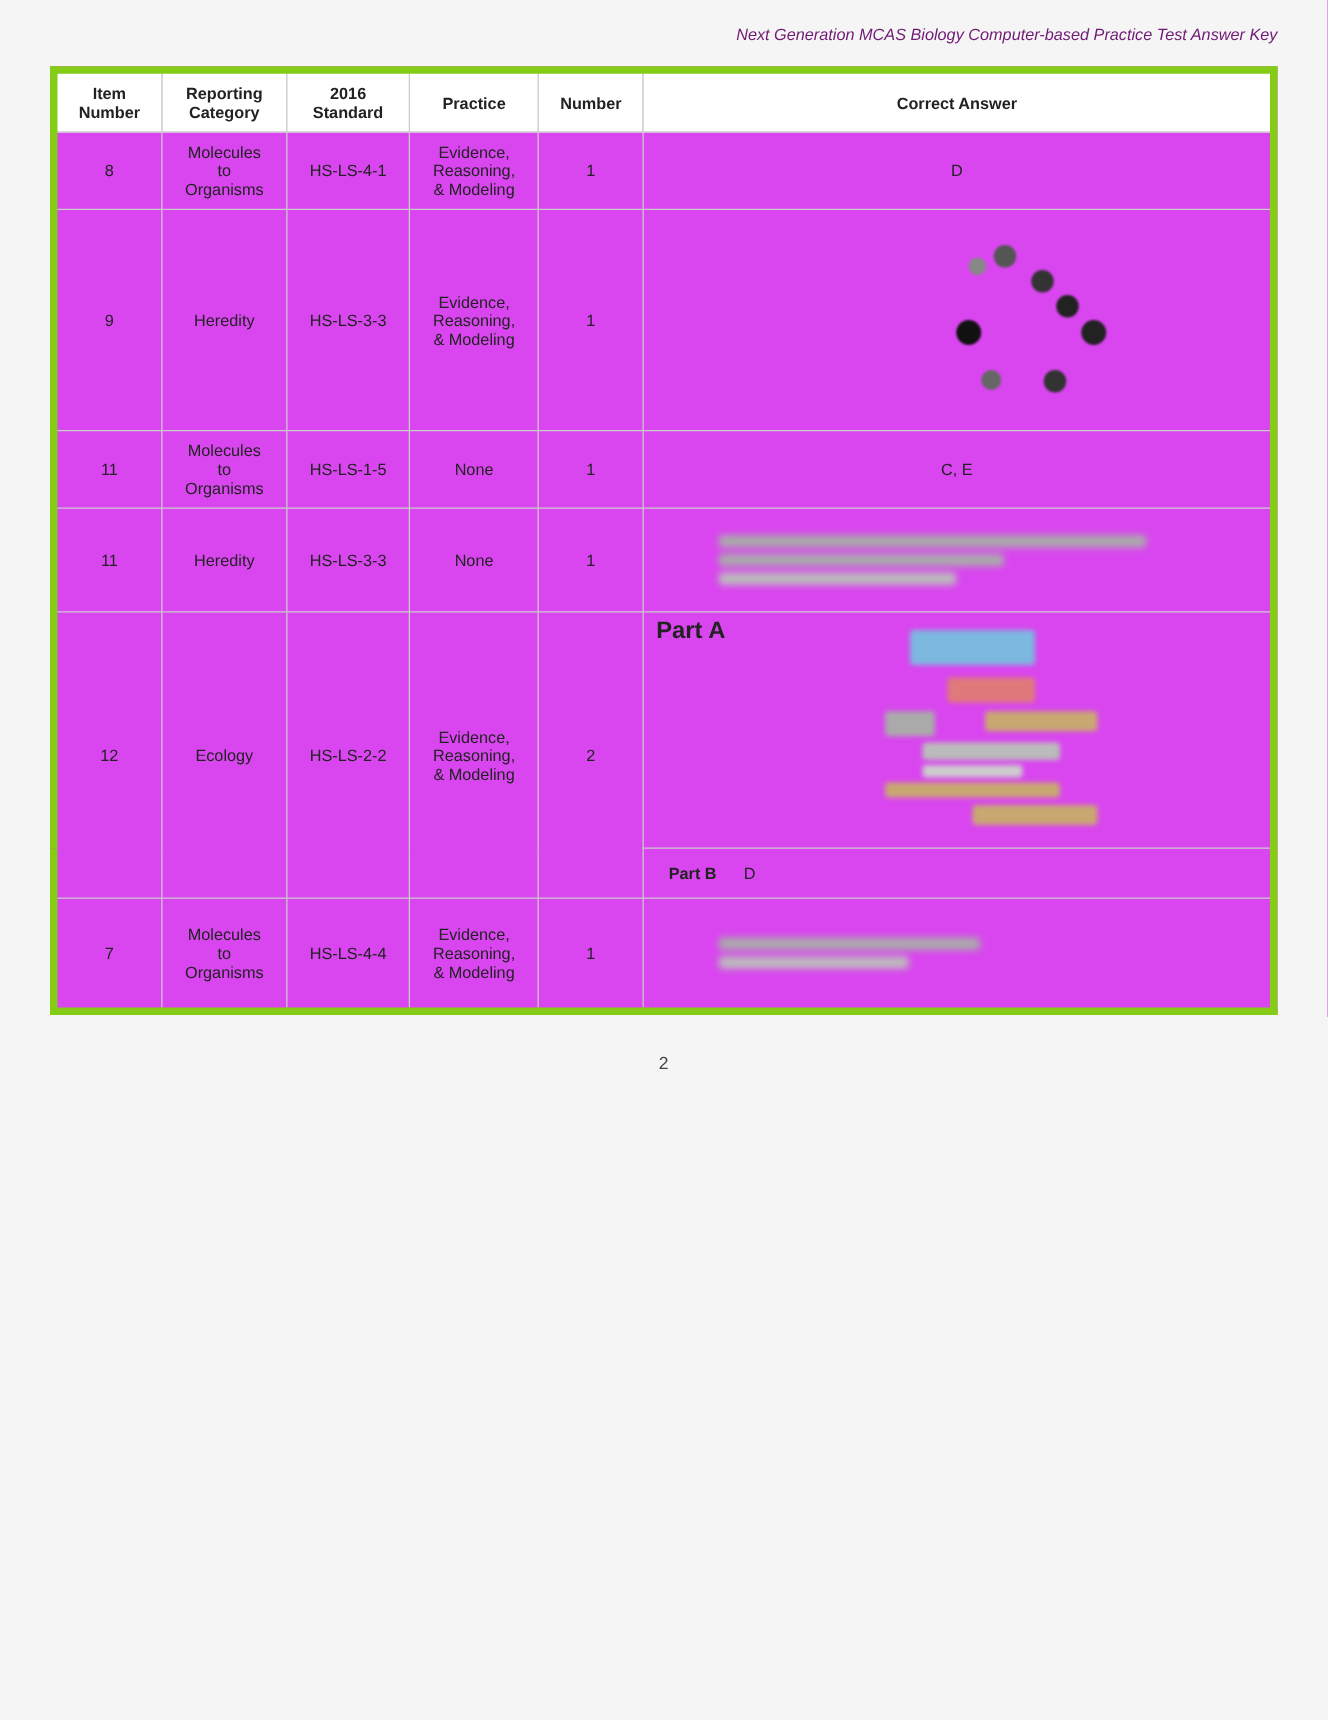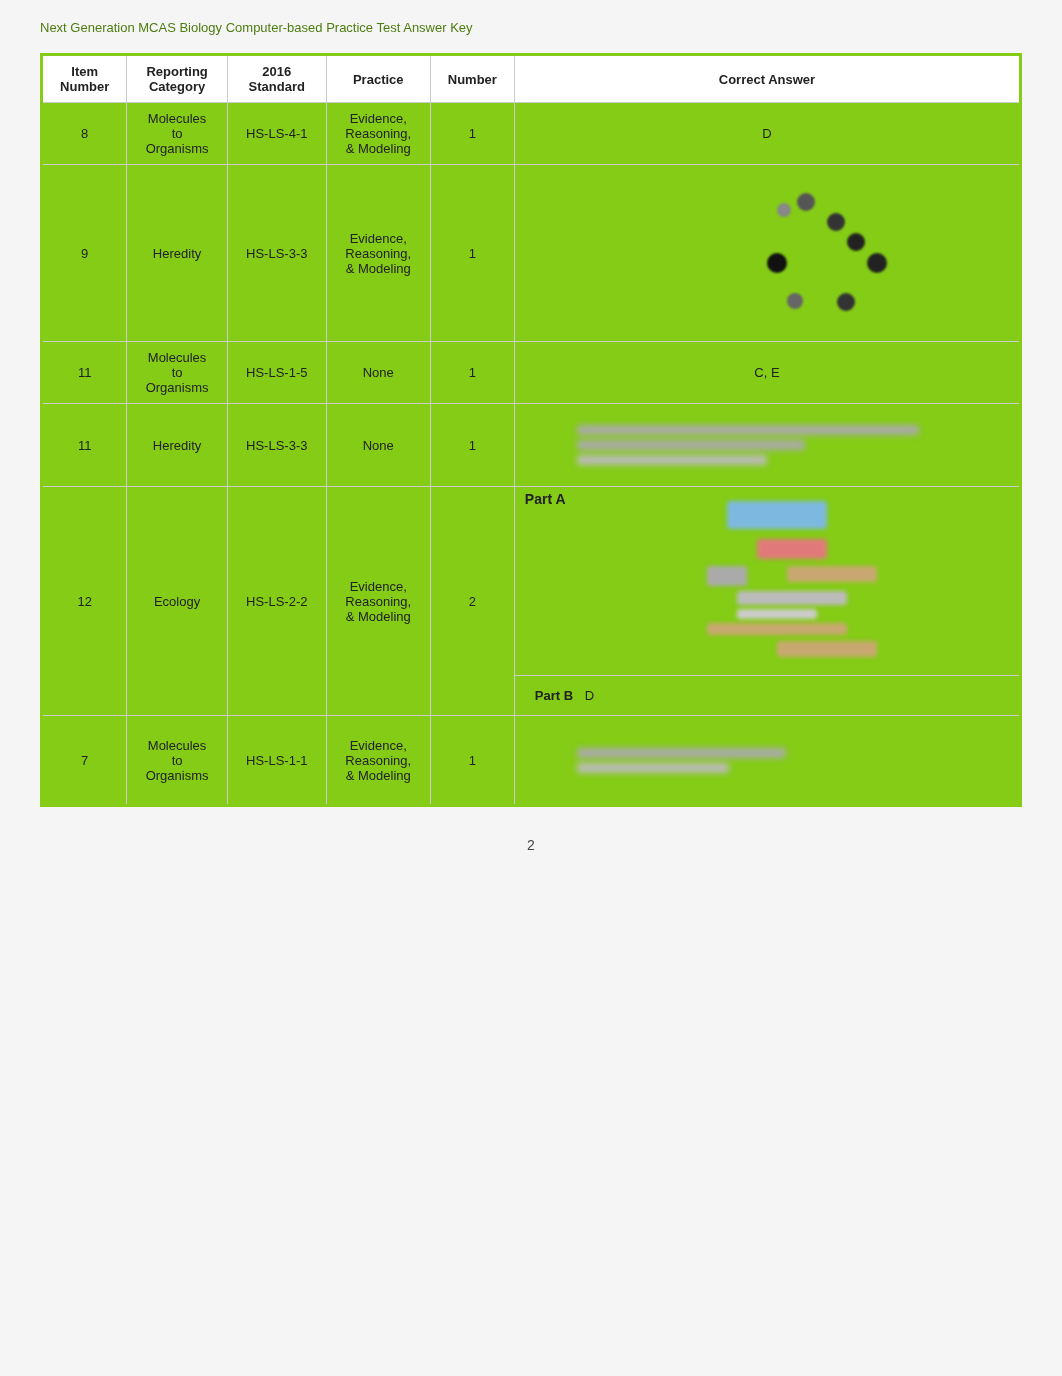--- a/index.html
+++ b/index.html
@@ -5,30 +5,31 @@
     * { box-sizing: border-box; margin: 0; padding: 0; }
     body {
       font-family: Arial, sans-serif;
       background: #f5f5f5;
       color: #222;
       width: 1062px;
       min-height: 1376px;
       padding: 20px 40px 60px 40px;
     }
     .page-header {
-      text-align: left;
+      text-align: right;
+      font-style: italic;
       font-size: 13px;
-      color: #4d7c0f;
+      color: #701a75;
       margin-bottom: 18px;
     }
     table {
       width: 100%;
       border-collapse: collapse;
-      background: #84cc16;
-      border: 3px solid #84cc16;
+      background: #d946ef;
+      border: 6px solid #84cc16;
     }
     thead tr {
       background: #fff;
     }
     th {
       border: 1px solid #ccc;
       padding: 8px 10px;
       font-weight: bold;
       font-size: 13px;
       text-align: center;
@@ -132,48 +133,48 @@
         </td>
     </tr>
       <tr class="row-item12">
         <td rowspan="2">12</td>
         <td rowspan="2">Ecology</td>
         <td rowspan="2">HS-LS-2-2</td>
         <td rowspan="2">Evidence,<br>Reasoning,<br>&amp; Modeling</td>
         <td rowspan="2">2</td>
         <td style="padding: 4px 10px;">
       <div style="display:flex;align-items:flex-start;gap:10px;">
-        <span style="font-weight:bold;font-size:14px;min-width:50px;text-align:left;">Part A</span>
+        <span style="font-weight:bold;font-size:19px;min-width:50px;text-align:left;">Part A</span>
 
     <div style="padding:6px;position:relative;width:300px;margin:0 auto;height:180px;">
 
       <div style="position:absolute;top:10px;left:80px;width:100px;height:28px;background:#7cb8e0;border-radius:3px;filter:blur(2px);"></div>
       <div style="position:absolute;top:48px;left:110px;width:70px;height:20px;background:#e07a7a;border-radius:3px;filter:blur(2px);"></div>
       <div style="position:absolute;top:75px;left:60px;width:40px;height:20px;background:#aaa;border-radius:3px;filter:blur(2px);"></div>
       <div style="position:absolute;top:75px;left:140px;width:90px;height:16px;background:#c8a870;border-radius:3px;filter:blur(2px);"></div>
       <div style="position:absolute;top:100px;left:90px;width:110px;height:14px;background:#bbb;border-radius:3px;filter:blur(2px);"></div>
       <div style="position:absolute;top:118px;left:90px;width:80px;height:10px;background:#ccc;border-radius:3px;filter:blur(2px);"></div>
       <div style="position:absolute;top:132px;left:60px;width:140px;height:12px;background:#c8a870;border-radius:3px;filter:blur(2px);"></div>
       <div style="position:absolute;top:150px;left:130px;width:100px;height:16px;background:#c8a870;border-radius:3px;filter:blur(2px);"></div>
     </div>
       </div>
         </td>
       </tr>
       <tr>
         <td style="padding: 12px 10px; border-top: 1px solid rgb(221, 221, 221);">
-      <div style="display:flex;align-items:center;justify-content:flex-start;padding-left:10px;">
+      <div style="display:flex;align-items:center;gap:10px;justify-content:flex-start;padding-left:10px;">
         <span style="font-weight:bold;font-size:13px;min-width:50px;text-align:left;">Part B</span>
         <span style="font-size:13px;">D</span>
       </div>
         </td>
       </tr>
       <tr class="row-item13">
       <td>7</td>
       <td>Molecules<br>to<br>Organisms</td>
-      <td>HS-LS-1-1</td>
+      <td>HS-LS-4-4</td>
       <td>Evidence,<br>Reasoning,<br>&amp; Modeling</td>
       <td>1</td>
       <td class="correct-answer-cell">
     <div style="padding:8px 10px;">
       <div style="filter:blur(3px);width:380px;margin:0 auto;">
         <div style="height:10px;background:#aaa;border-radius:3px;margin:5px 0;width:55%;"></div>
         <div style="height:10px;background:#bbb;border-radius:3px;margin:5px 0;width:40%;"></div>
       </div>
     </div>
         </td>

